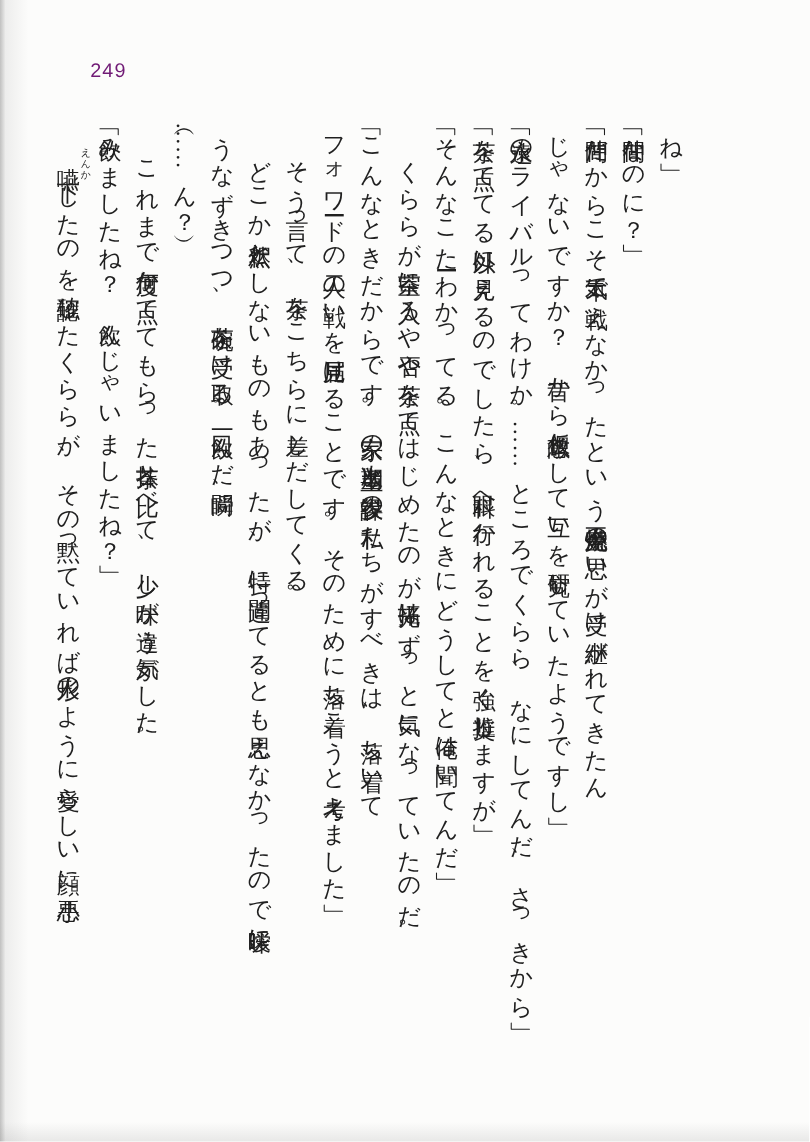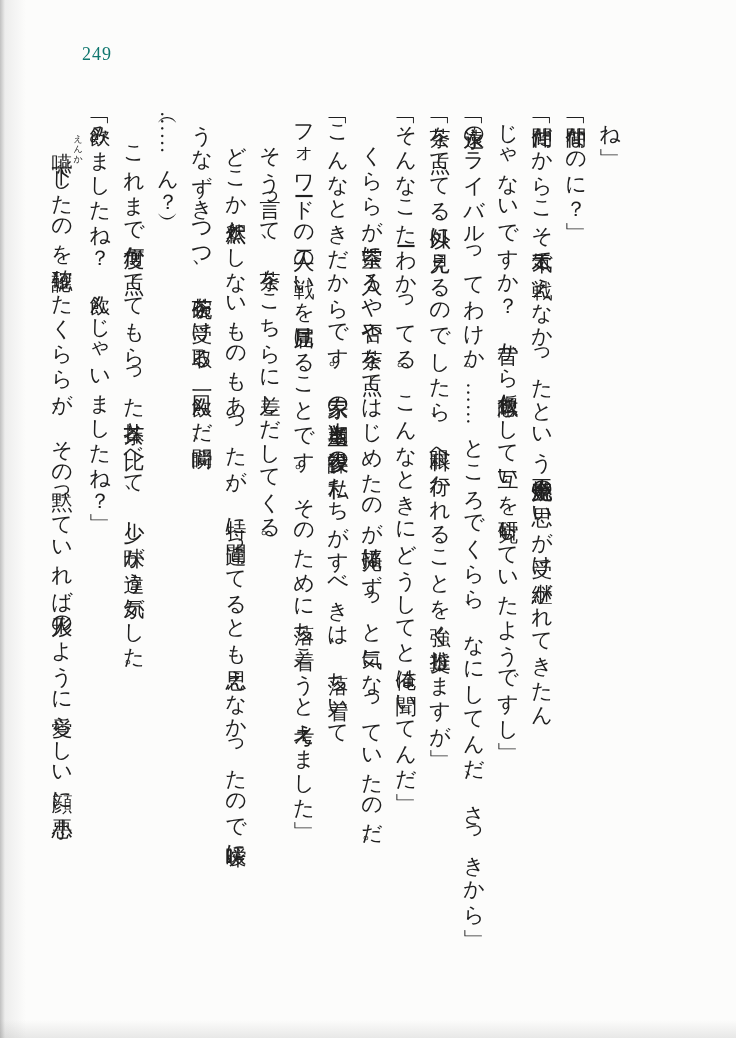--- a/index.html
+++ b/index.html
@@ -29,25 +29,25 @@
     content: "";
     position: absolute;
     left: 0; right: 0; bottom: 0;
     height: 18px;
     background: linear-gradient(to top, rgba(140,140,140,0.18) 0px, rgba(140,140,140,0.0) 18px);
     pointer-events: none;
   }
   .page-number {
     position: absolute;
     left: 82px;
-    top: 44px;
-    font-family: Liberation Serif, serif;
+    top: 54px;
+    font-family: Liberation Sans, sans-serif;
     font-size: 18px;
     letter-spacing: 1px;
-    color: #0f766e;
+    color: #701a75;
   }
   .text-body {
     position: absolute;
     top: 110px;
     right: 109px;
     height: 862px;
     width: 578px;
     writing-mode: vertical-rl;
     text-orientation: mixed;
     font-family: "Liberation Serif", "DejaVu Serif", serif;

